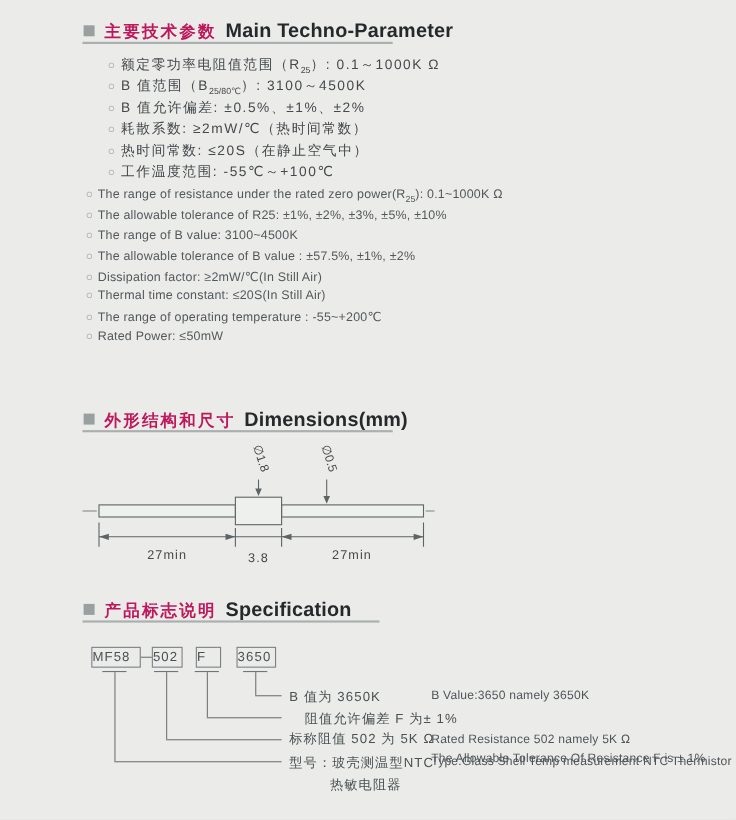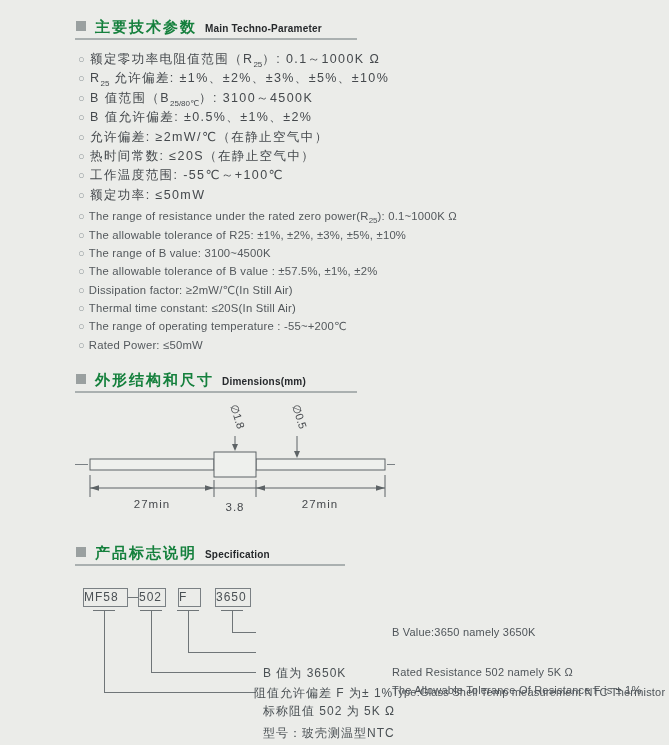--- a/index.html
+++ b/index.html
@@ -14,63 +14,61 @@
     background:#ebece9;
     color:#46494d;
     overflow:hidden;
   }
   
   .sec-head{position:absolute;left:76px;height:22px;white-space:nowrap;}
   .sec-head .sq{
     display:inline-block;width:10px;height:10px;background:#9aa0a0;
     margin-right:9px;vertical-align:1px;
   }
-  .sec-head .zh{font-size:15px;font-weight:bold;color:#15803d;letter-spacing:2px;}
-  .sec-head .en{font-size:10px;font-weight:bold;color:#26292c;margin-left:8px;letter-spacing:.2px;}
+  .sec-head .zh{font-size:15px;font-weight:bold;color:#be185d;letter-spacing:2px;}
+  .sec-head .en{font-size:18px;font-weight:bold;color:#26292c;margin-left:8px;letter-spacing:.2px;}
   .rule{position:absolute;left:75px;width:282px;height:2px;background:#aab0b0;}
   
   .params{position:absolute;left:78px;top:51px;width:540px;}
   .pline{white-space:nowrap;}
   .pline .bullet{color:#8f979a;margin-right:4px;font-size:11px;}
-  .pline.zh{height:19.4px;font-size:12.5px;letter-spacing:1.4px;color:#45494d;}
+  .pline.zh{height:19.4px;font-size:12.5px;letter-spacing:1.4px;color:#45494d;margin-left:20px;}
   .pline.en{height:18.4px;font-size:11.3px;letter-spacing:.2px;color:#53585c;}
   .pline.en:first-of-type{margin-top:0;}
   .params .gap{height:4px;}
   .pline sub{font-size:8px;letter-spacing:0;}
   
   .drawing{position:absolute;left:60px;top:396px;}
   
   .pbox{
     position:absolute;height:17px;border:1px solid #7a8084;
     font-size:12px;color:#4a5054;text-align:left;line-height:17px;
     letter-spacing:1px;background:transparent;
   }
   .ln{position:absolute;background:#6f7578;}
-  .callout-zh{position:absolute;font-size:12px;color:#4a5054;letter-spacing:1px;white-space:nowrap;margin-top:40px;}
+  .callout-zh{position:absolute;font-size:12px;color:#4a5054;letter-spacing:1px;white-space:nowrap;}
   .callout-en{position:absolute;font-size:11px;color:#4f555a;letter-spacing:.2px;white-space:nowrap;padding-left:16px;}
 </style>
 </head>
 <body>
 
 <div class="page">
 
   <div class="sec-head" style="top:18px;">
     <span class="sq"></span><span class="zh">主要技术参数</span><span class="en">Main Techno-Parameter</span>
   </div>
   <div class="rule" style="top:38px;"></div>
 
   <div class="params">
       <div class="pline zh"><span class="bullet">○</span><span>额定零功率电阻值范围（R<sub>25</sub>）: 0.1～1000K Ω</span></div>
-      <div class="pline zh"><span class="bullet">○</span><span>R<sub>25</sub> 允许偏差: ±1%、±2%、±3%、±5%、±10%</span></div>
       <div class="pline zh"><span class="bullet">○</span><span>B 值范围（B<sub>25/80℃</sub>）: 3100～4500K</span></div>
       <div class="pline zh"><span class="bullet">○</span><span>B 值允许偏差:  ±0.5%、±1%、±2%</span></div>
-      <div class="pline zh"><span class="bullet">○</span><span>允许偏差:  ≥2mW/℃（在静止空气中）</span></div>
+      <div class="pline zh"><span class="bullet">○</span><span>耗散系数:  ≥2mW/℃（热时间常数）</span></div>
       <div class="pline zh"><span class="bullet">○</span><span>热时间常数:  ≤20S（在静止空气中）</span></div>
       <div class="pline zh"><span class="bullet">○</span><span>工作温度范围:  -55℃～+100℃</span></div>
-      <div class="pline zh"><span class="bullet">○</span><span>额定功率:  ≤50mW</span></div>
       <div class="gap"></div>
       <div class="pline en"><span class="bullet">○</span><span>The range of resistance under the rated  zero power(R<sub>25</sub>): 0.1~1000K Ω</span></div>
       <div class="pline en"><span class="bullet">○</span><span>The allowable tolerance of R25: ±1%, ±2%, ±3%, ±5%, ±10%</span></div>
       <div class="pline en"><span class="bullet">○</span><span>The range of  B value: 3100~4500K</span></div>
       <div class="pline en"><span class="bullet">○</span><span>The allowable tolerance of  B value : ±57.5%, ±1%, ±2%</span></div>
       <div class="pline en"><span class="bullet">○</span><span>Dissipation factor:  ≥2mW/℃(In Still Air)</span></div>
       <div class="pline en"><span class="bullet">○</span><span>Thermal time constant: ≤20S(In Still Air)</span></div>
       <div class="pline en"><span class="bullet">○</span><span>The range of operating temperature : -55~+200℃</span></div>
       <div class="pline en"><span class="bullet">○</span><span>Rated Power: ≤50mW</span></div>
     </div>
@@ -132,21 +130,21 @@
   <div class="ln" style="left:151px;top:611px;width:1px;height:61px;"></div>
   <div class="ln" style="left:188px;top:611px;width:1px;height:41px;"></div>
   <div class="ln" style="left:232px;top:611px;width:1px;height:21px;"></div>
 
   <div class="ln" style="left:104px;top:692px;width:152px;height:1px;"></div>
   <div class="ln" style="left:151px;top:672px;width:105px;height:1px;"></div>
   <div class="ln" style="left:188px;top:652px;width:68px;height:1px;"></div>
   <div class="ln" style="left:232px;top:632px;width:24px;height:1px;"></div>
 
   <div class="callout-zh" style="left:263px;top:625px;">B 值为 3650K</div>
-  <div class="callout-zh" style="left:254px;top:645px;">阻值允许偏差 F 为± 1%</div>
+  <div class="callout-zh" style="left:277px;top:645px;">阻值允许偏差 F 为± 1%</div>
   <div class="callout-zh" style="left:263px;top:663px;">标称阻值 502 为 5K Ω</div>
   <div class="callout-zh" style="left:263px;top:685px;">型号：玻壳测温型NTC</div>
   <div class="callout-zh" style="left:300px;top:705px;">热敏电阻器</div>
 
   <div class="callout-en" style="left:376px;top:626px;">B Value:3650 namely 3650K</div>
   <div class="callout-en" style="left:376px;top:684px;">The Allowable Tolerance Of  Resistance F is ± 1%</div>
   <div class="callout-en" style="left:376px;top:666px;">Rated Resistance 502 namely 5K Ω</div>
   <div class="callout-en" style="left:376px;top:686px;">Type:Glass Shell Temp measurement NTC Thermistor</div>
 
 </div>

